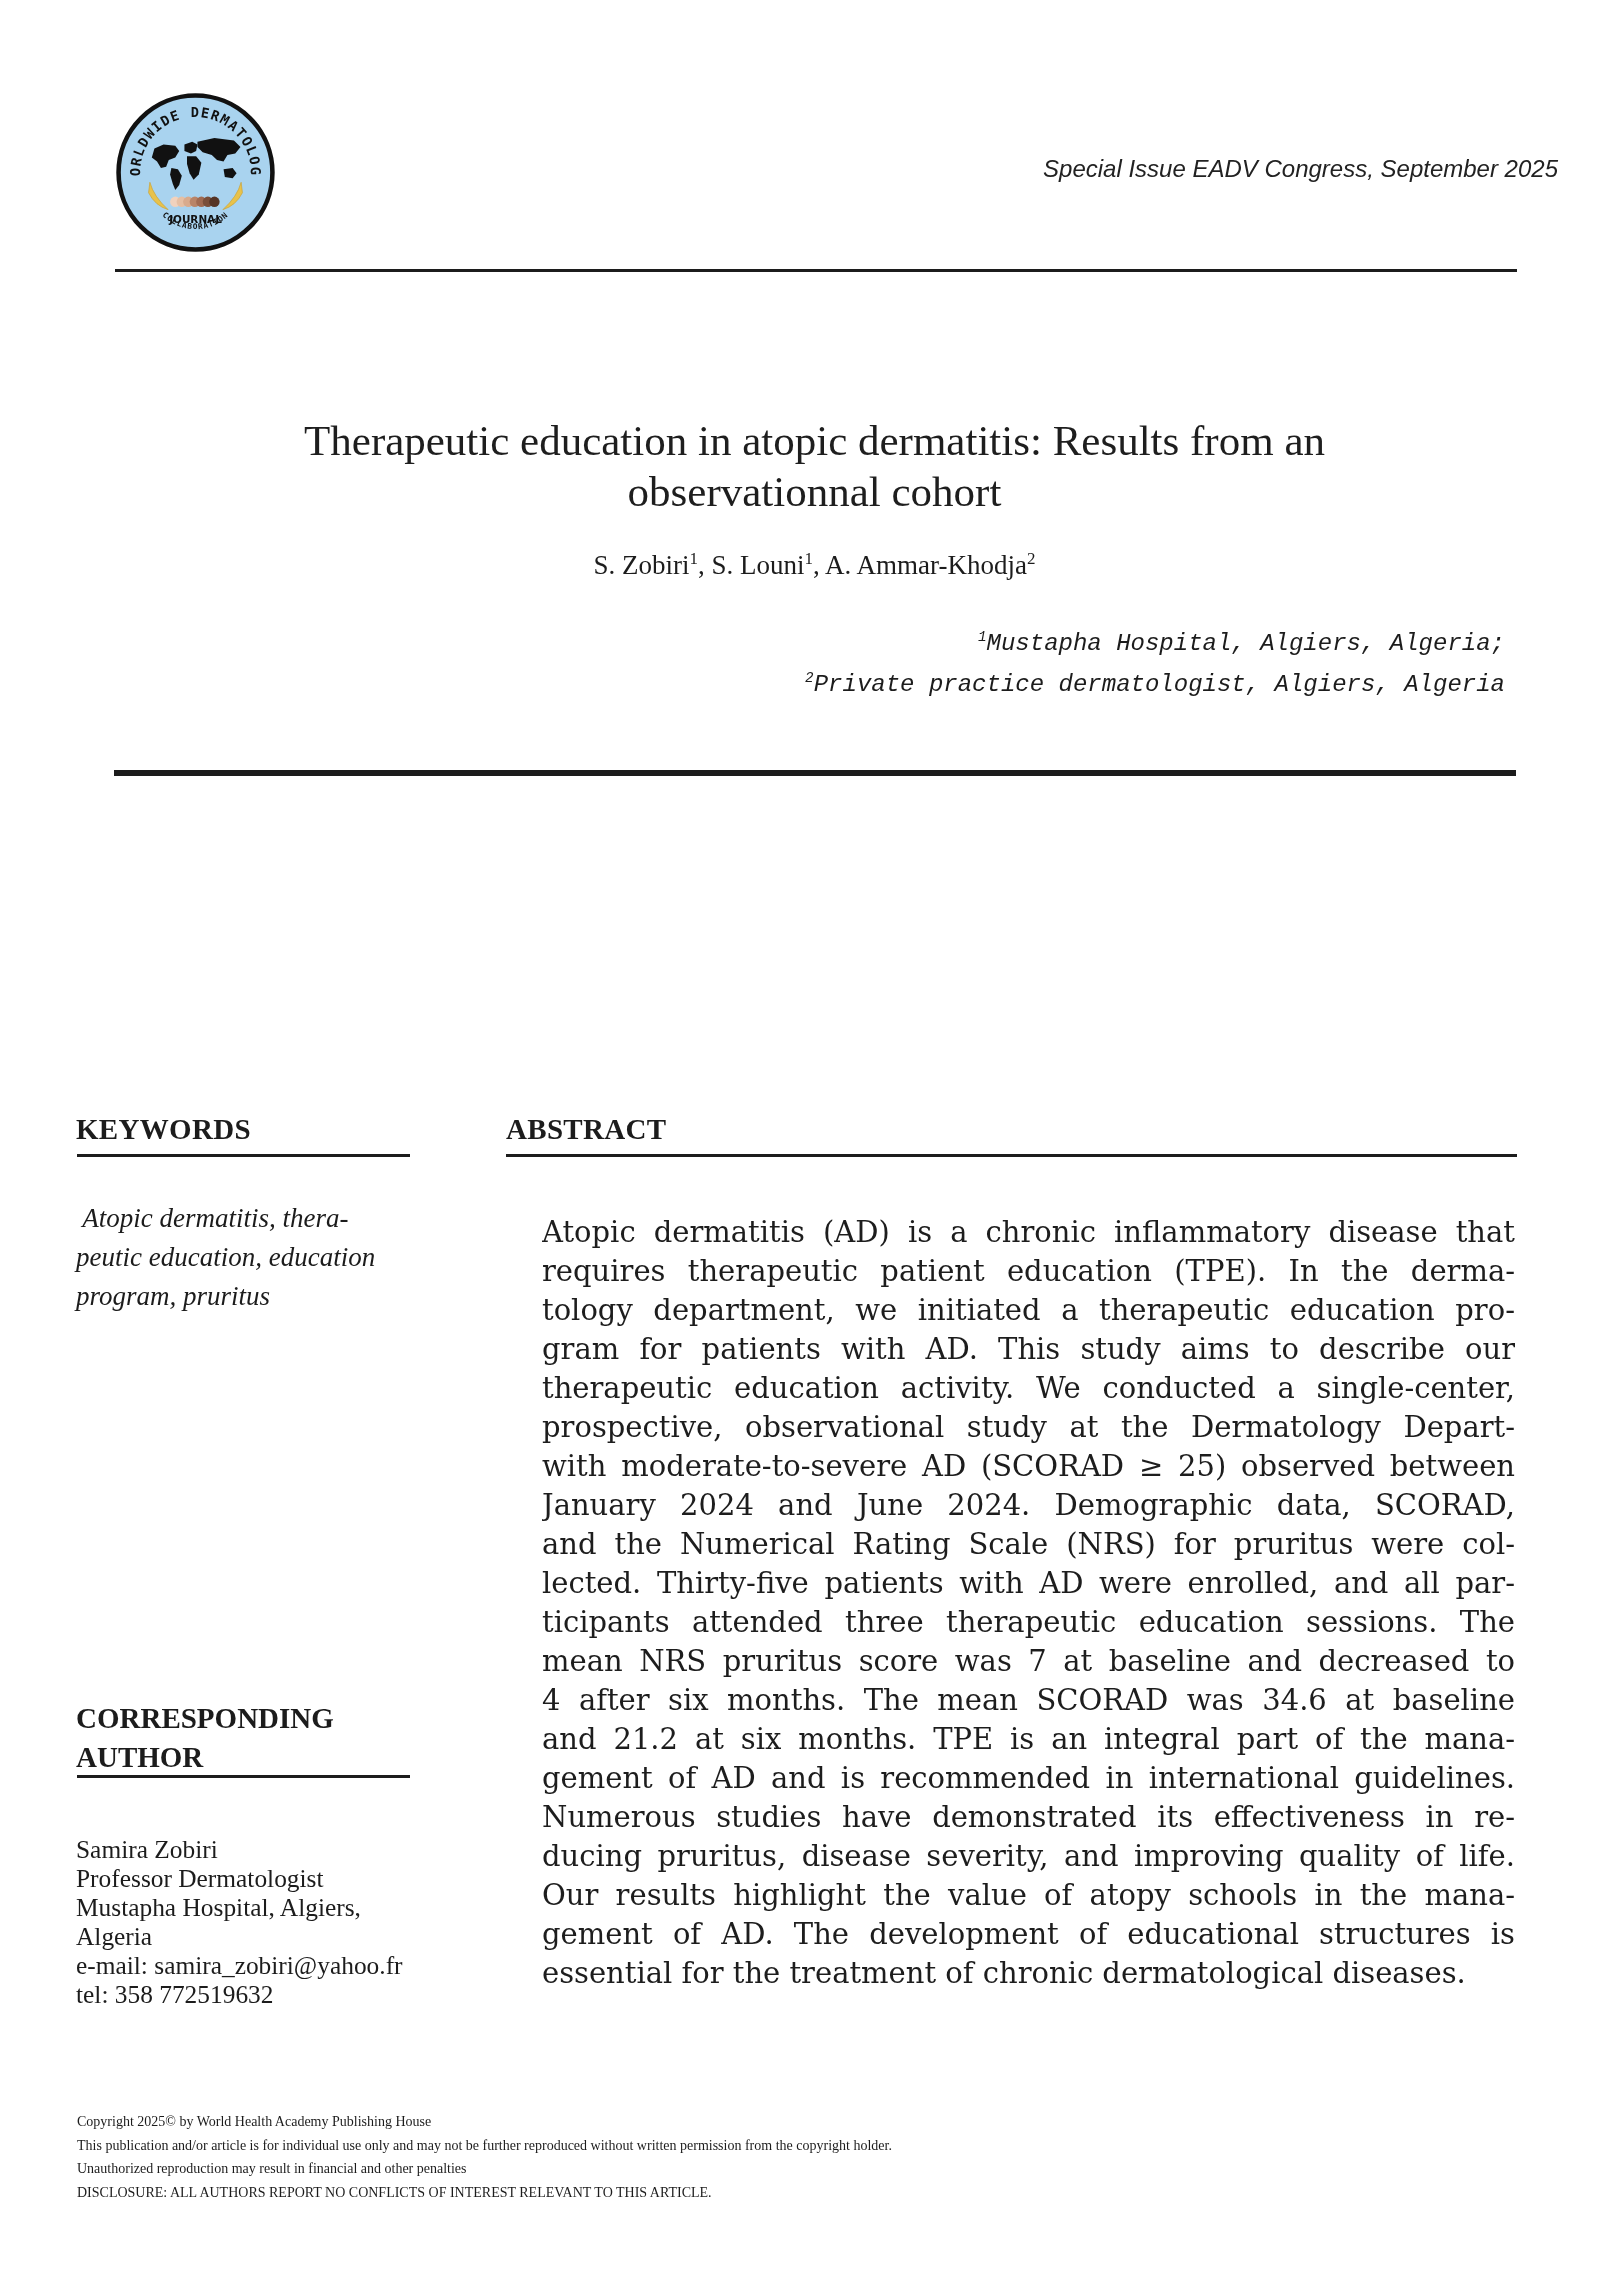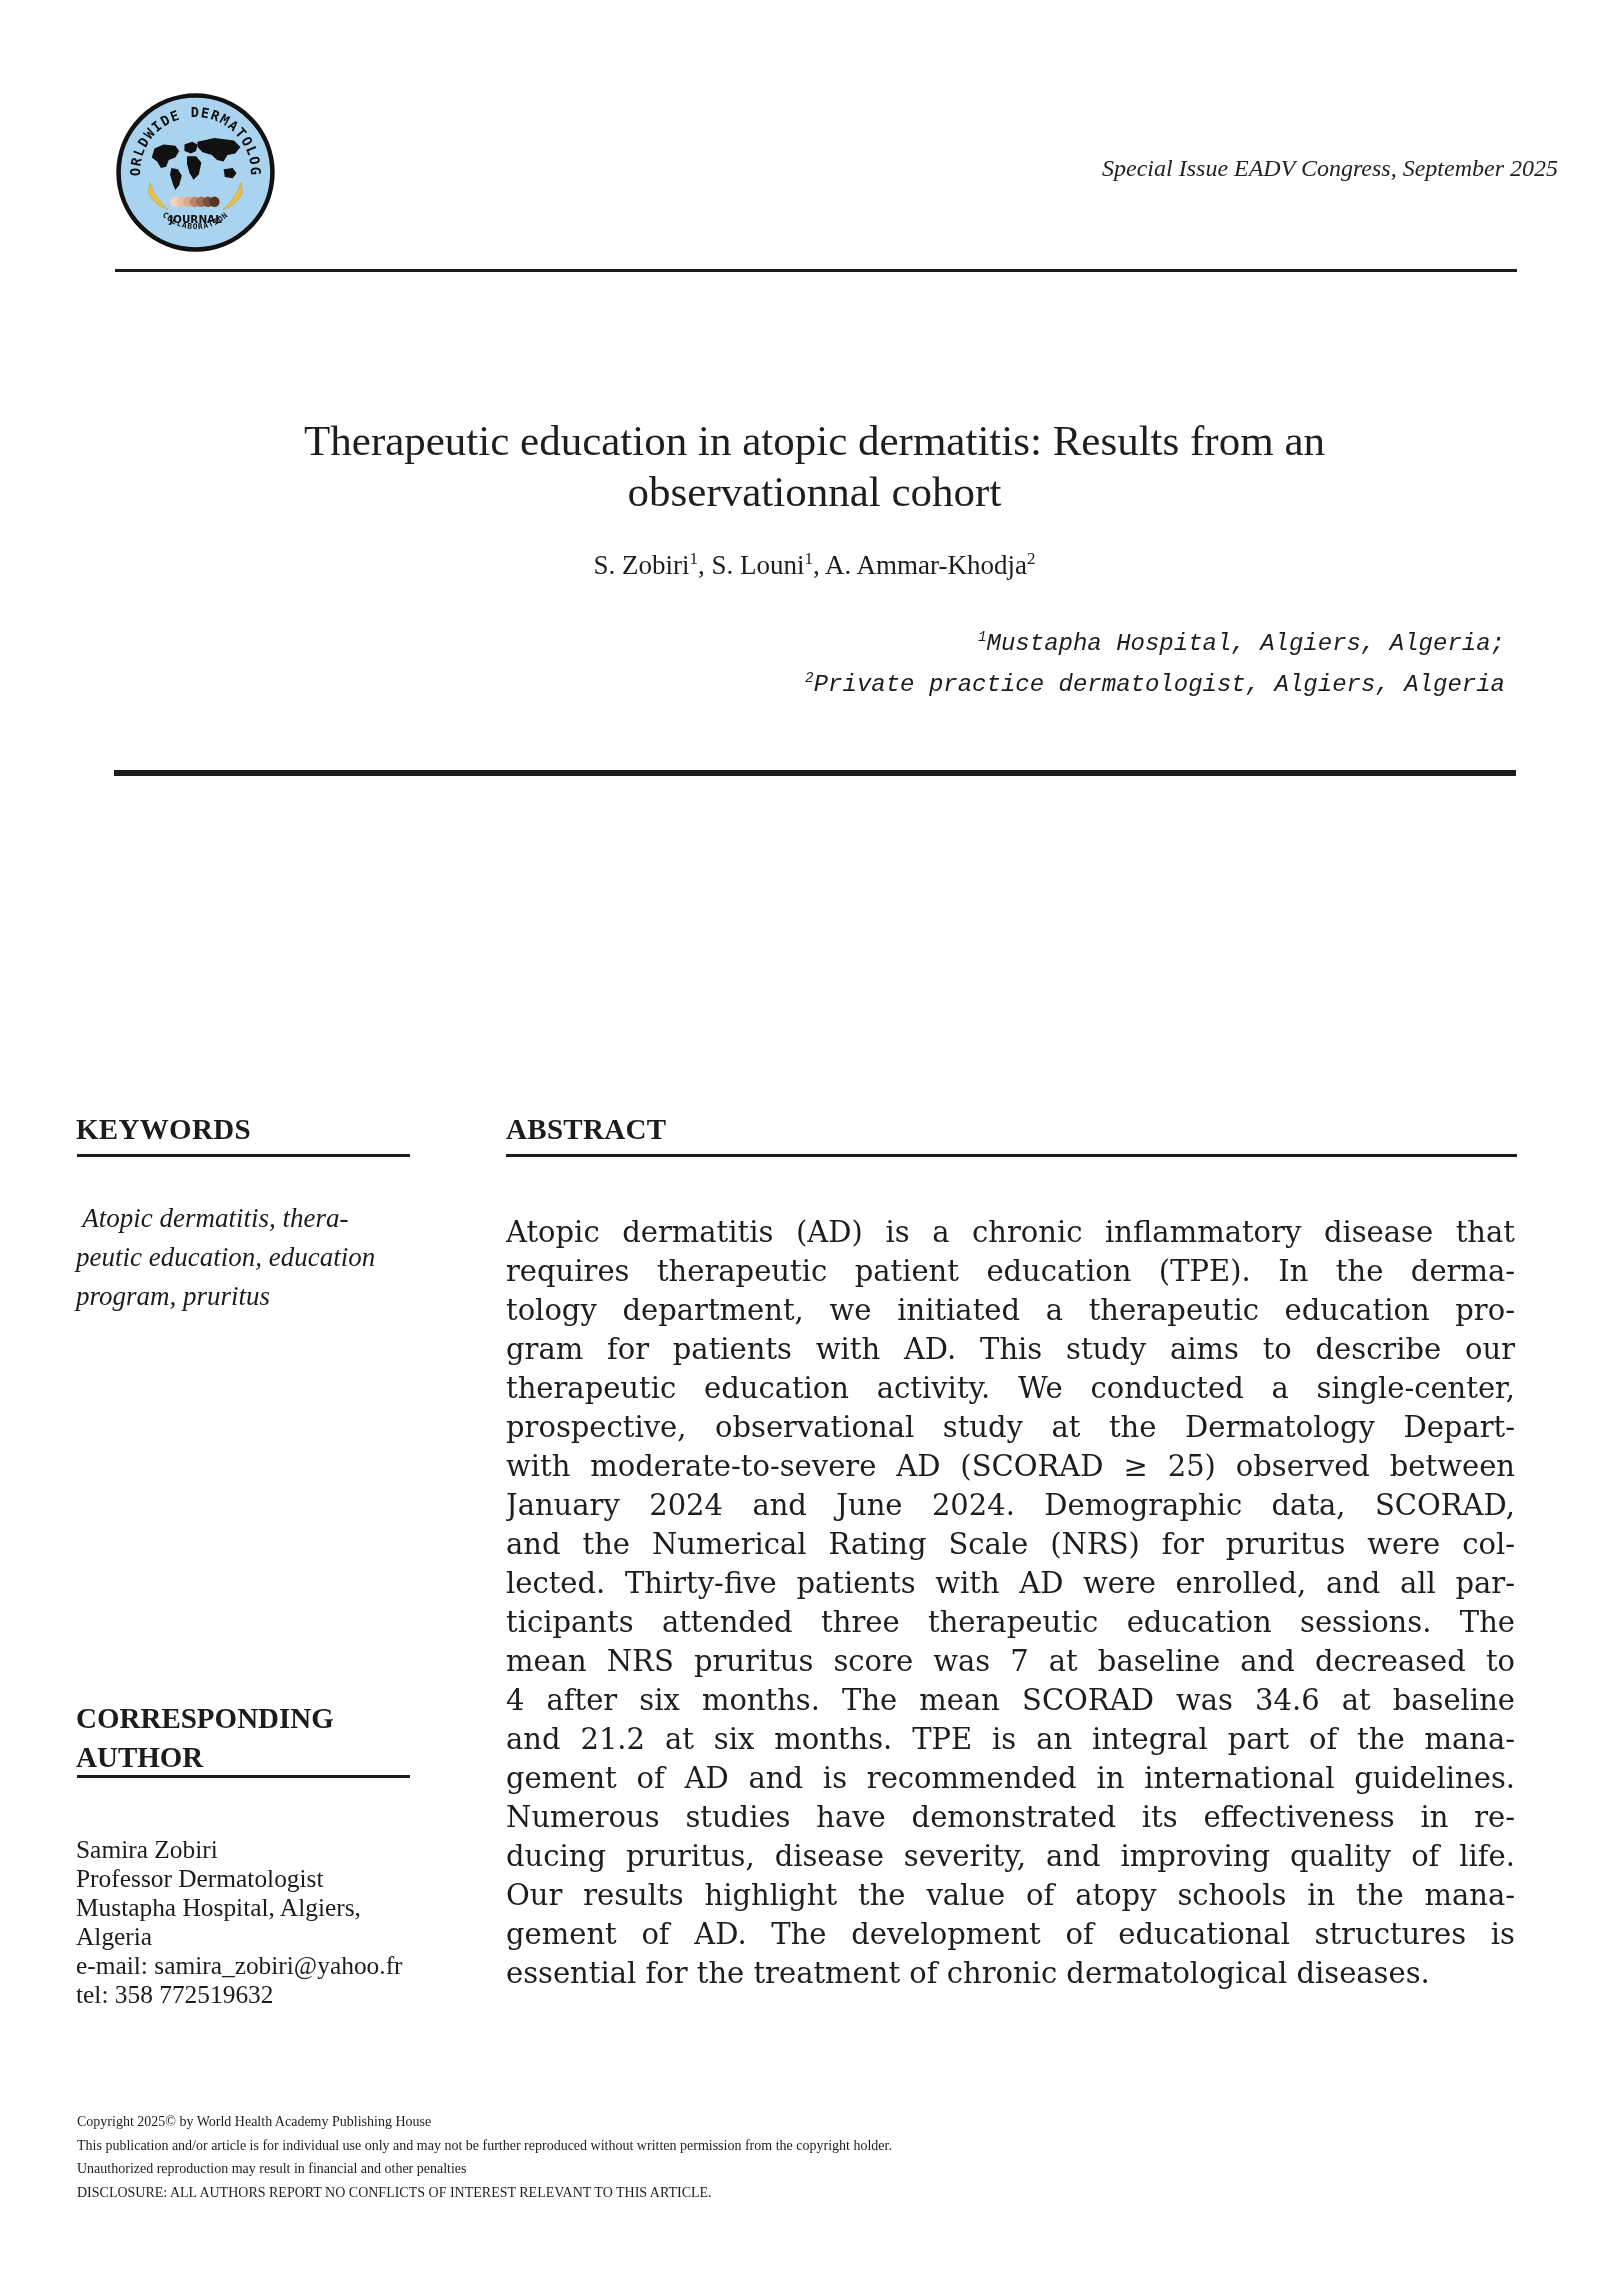--- a/index.html
+++ b/index.html
@@ -1,38 +1,38 @@
 <!DOCTYPE html>
 <html style="font-size:10.4px"><head>
 <meta charset="utf-8">
 <style>
   html, body { margin: 0; padding: 0; background: #ffffff; }
   body { width: 1623px; height: 2295px; position: relative; overflow: hidden; color: #1c1c1c; font-family: "DejaVu Serif", serif; }
 
   .logo { position: absolute; left: 114px; top: 91px; width: 163px; height: 163px; }
-  .issue { position: absolute; right: 65px; top: 155px; font-family: Liberation Serif, serif; font-style: italic; font-size: 24px; color: #222; white-space: nowrap; }
+  .issue { position: absolute; right: 65px; top: 155px; font-family: Liberation Sans, sans-serif; font-style: italic; font-size: 24px; color: #222; white-space: nowrap; }
   .rule-top { position: absolute; left: 115px; top: 269px; width: 1402px; height: 3.3px; background: #1c1c1c; }
 
   .title { position: absolute; left: 130px; top: 415px; width: 1369px; text-align: center; font-family: "Liberation Serif", serif; font-size: 43px; line-height: 51px; color: #1e1e1e; }
   .authors { position: absolute; left: 130px; top: 549px; width: 1369px; text-align: center; font-family: "Liberation Serif", serif; font-size: 27px; }
   .authors sup { font-size: 17px; }
   .affils { position: absolute; left: 136px; top: 620px; width: 1369px; text-align: right; font-family: Liberation Mono, monospace; font-style: italic; font-size: 24px; line-height: 35px; }
   .affils sup { font-size: 14.3px; }
   .rule-mid { position: absolute; left: 114px; top: 770px; width: 1402px; height: 5.9px; background: #1c1c1c; }
 
   .sec-head { position: absolute; font-family: "Liberation Serif", serif; font-weight: bold; font-size: 29px; letter-spacing: 0.3px; }
   .sec-rule { position: absolute; height: 3.3px; background: #1c1c1c; }
 
   .keywords { position: absolute; left: 76px; top: 1199px; width: 391px; font-family: "Liberation Serif", serif; font-style: italic; font-size: 27px; line-height: 39px; }
   .corr-head { position: absolute; left: 76px; top: 1699px; width: 326px; font-family: "Liberation Serif", serif; font-weight: bold; font-size: 29px; line-height: 39px; }
   .corr-body { position: absolute; left: 76px; top: 1800px; width: 417px; font-family: "Liberation Serif", serif; font-size: 25.4px; line-height: 29px; margin-top: 35px; }
   .corr-body div { white-space: nowrap; }
 
   .abstract { position: absolute; left: 506px; top: 1213px; width: 1009px; font-family: "DejaVu Serif", serif; font-size: 29px; line-height: 39px; text-align: justify; color: #1d1d1d; }
-  .abstract .line { display: block; text-align: justify; text-align-last: justify; white-space: nowrap; overflow: hidden; }
+  .abstract .line { display: block; text-align: justify; text-align-last: justify; white-space: nowrap; overflow: hidden; margin-left: 36px; }
   .abstract .line.last { text-align-last: left; }
 
   .footer { position: absolute; left: 77px; top: 2110px; width: 1487px; font-family: "Liberation Serif", serif; font-size: 14px; line-height: 23.5px; color: #1c1c1c; }
   .footer div { white-space: nowrap; }
 </style>
 </head>
 <body>
 
 <div class="logo">
   <svg width="163" height="163" viewBox="0 0 250 250">

